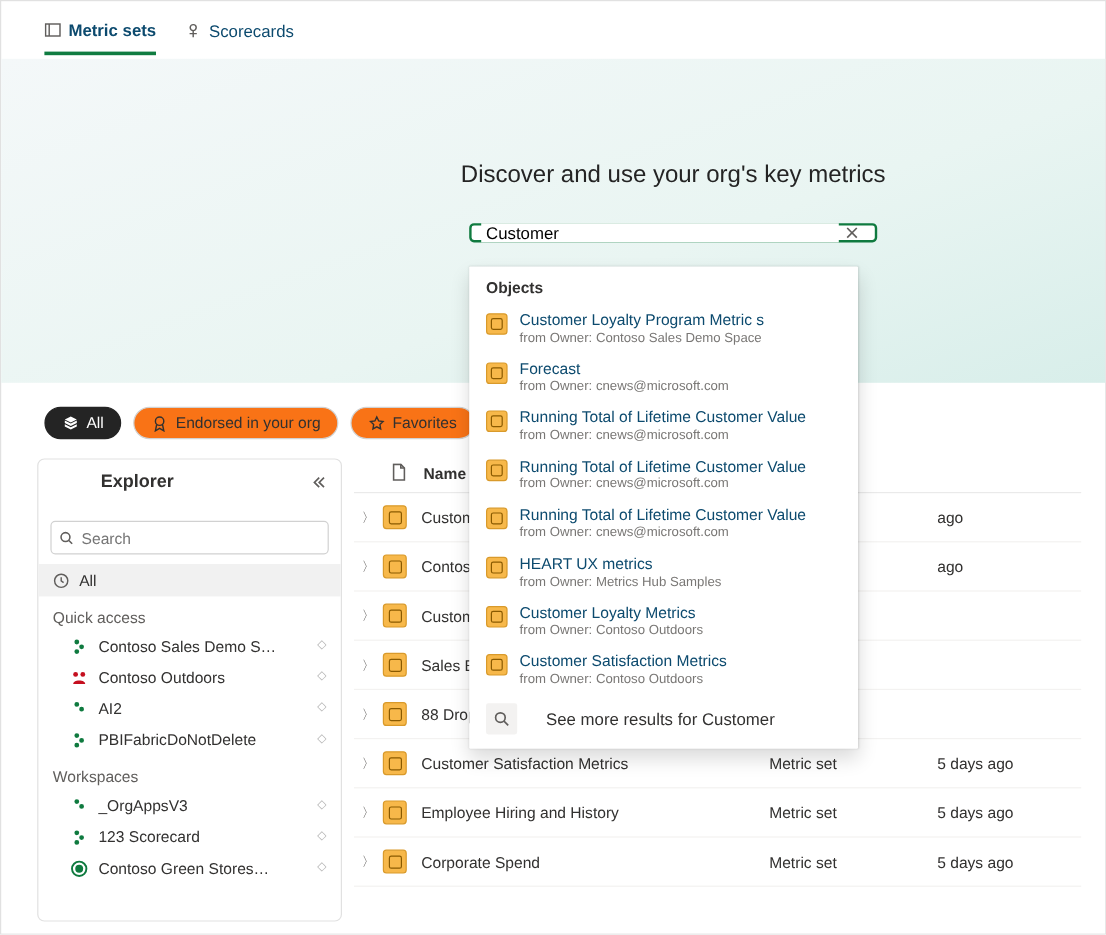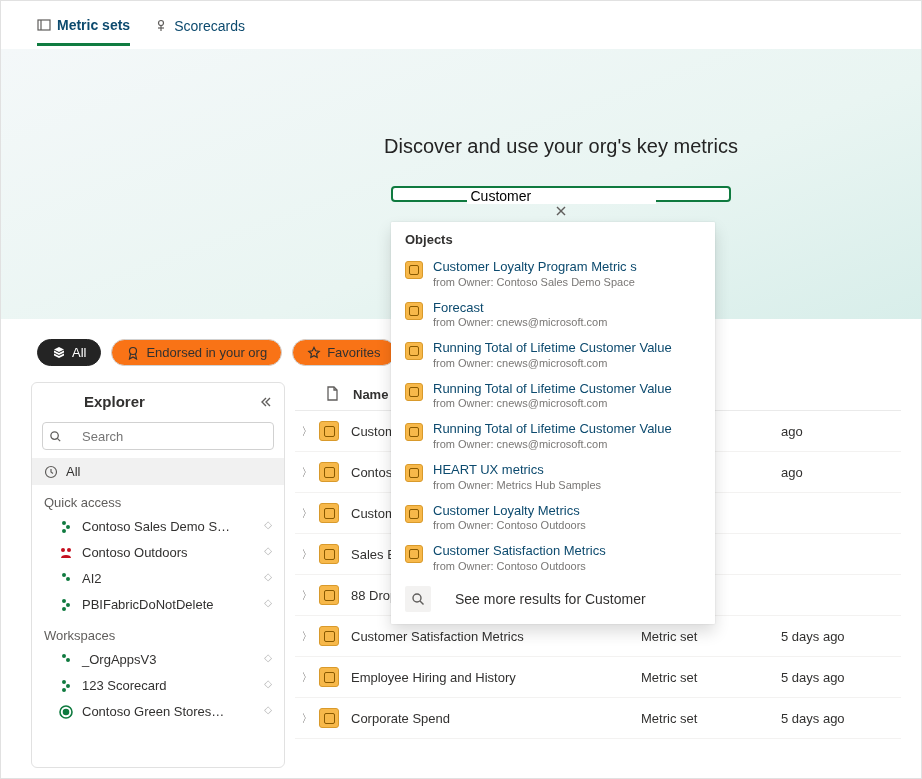--- a/index.html
+++ b/index.html
@@ -9,21 +9,21 @@
   
   .tabs { display: flex; align-items: center; gap: 24px; padding: 12px 36px 0 36px; height: 48px; }
   .tab { display: flex; align-items: center; gap: 6px; font-size: 14px; color: #0c4a6e; padding-bottom: 10px; cursor: pointer; }
   .tab.active { border-bottom: 3px solid #107c41; font-weight: 600; }
   .tab-icon { width: 14px; height: 14px; display: inline-flex; align-items: center; justify-content: center; color: #605e5c; }
 
   
   .hero { height: 270px; background: linear-gradient(160deg, #f4f8f9 0%, #e9f5f2 60%, #d8eeea 100%); padding: 70px 0 0 0; display: flex; flex-direction: column; align-items: center; position: relative; }
   .hero-title { font-size: 20px; font-weight: 400; color: #242424; margin-left: 200px; margin-top: 16px; }
   .search-wrap { position: relative; margin-top: 28px; margin-left: 200px; width: 340px; }
-  .search-box { display: flex; align-items: center; border: 2px solid #0f7a3f; border-radius: 4px; background: #fff; height: 16px; padding: 0 8px; flex-direction: column; }
+  .search-box { display: flex; align-items: center; border: 2px solid #0f7a3f; border-radius: 4px; background: #fff; height: 16px; padding: 0 8px; }
   .search-box input { flex: 1; border: none; outline: none; font-size: 14px; padding: 0 4px; }
   .clearbtn { cursor: pointer; color: #605e5c; font-size: 16px; padding: 0 4px; }
 
   
   .suggest { position: absolute; top: 36px; left: 0; width: 324px; background: #fff; box-shadow: 0 8px 16px rgba(0,0,0,0.14), 0 0 2px rgba(0,0,0,0.12); border-radius: 1px; z-index: 50; padding-bottom: 4px; }
   .suggest-header { font-weight: 600; font-size: 13px; padding: 10px 14px 6px; color: #323130; }
   .suggest-item { display: flex; align-items: flex-start; gap: 10px; padding: 6px 14px; cursor: pointer; }
   .sicon { width: 18px; height: 18px; flex-shrink: 0; border-radius: 3px; background: #f7b84a; border: 1px solid #d99a2b; display: flex; align-items: center; justify-content: center; margin-top: 2px; }
   .sicon::after { content: ""; width: 8px; height: 8px; border: 1.5px solid #8a5a00; border-radius: 2px; }
   .stext .sname { font-size: 13px; color: #0c4a6e; line-height: 1.2; }
@@ -36,21 +36,21 @@
   .pill { display: flex; align-items: center; gap: 6px; border: 1px solid #d1d1d1; border-radius: 16px; padding: 5px 14px; font-size: 13px; cursor: pointer; background: #f97316; color: #323130; }
   .pill.active { background: #242424; color: #fff; border-color: #242424; }
   .pill-icon { width: 14px; height: 14px; display: inline-flex; align-items: center; justify-content: center; }
 
   
   .main { display: flex; flex: 1; overflow: hidden; }
   .sidepanel { width: 254px; border: 1px solid #e1e1e1; border-radius: 6px; margin-left: 30px; margin-top: 4px; margin-bottom: 10px; padding: 10px 0; overflow-y: auto; }
   .side-head { display: flex; align-items: center; justify-content: space-between; padding: 0 12px 8px; }
   .side-head .title { font-weight: 600; font-size: 15px; margin-left: 40px; }
   .side-head .collapse { cursor: pointer; color: #605e5c; }
-  .side-search { margin: 4px 10px 8px; display: flex; align-items: center; border: 1px solid #d1d1d1; border-radius: 4px; height: 28px; padding: 0 6px; gap: 20px; }
+  .side-search { margin: 16px 10px 8px; display: flex; align-items: center; border: 1px solid #d1d1d1; border-radius: 4px; height: 28px; padding: 0 6px; gap: 6px; }
   .side-search input { border: none; outline: none; font-size: 13px; flex: 1; }
   .side-item { display: flex; align-items: center; gap: 8px; padding: 6px 12px; font-size: 13px; cursor: pointer; }
   .side-item.active { background: #f1f1f1; }
   .side-section { font-size: 13px; color: #605e5c; padding: 10px 12px 4px; }
   .side-sub { display: flex; gap: 8px; padding: 5px 12px 5px 26px; font-size: 13px; cursor: pointer; }
   .wsicon { width: 16px; height: 16px; flex-shrink: 0; display: inline-flex; align-items: center; justify-content: center; }
   .diamond { color: #b3b3b3; font-size: 10px; margin-left: auto; }
   .green { color: #0f7a3f; }
   .red { color: #c50f1f; }
 

